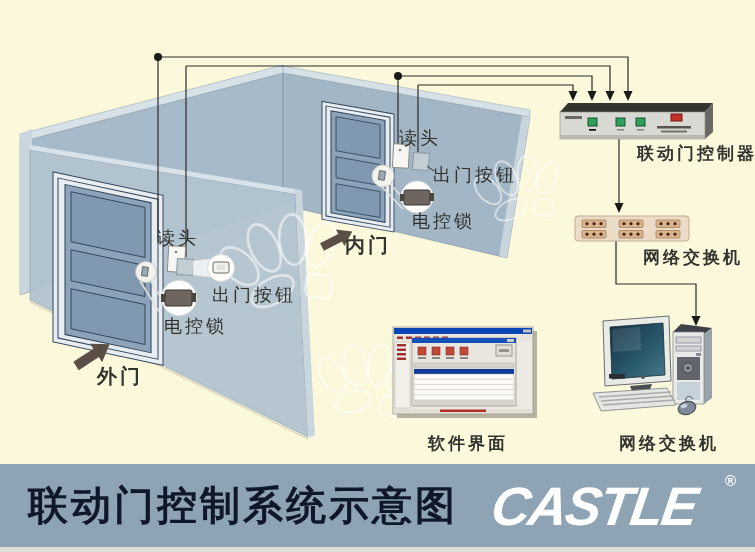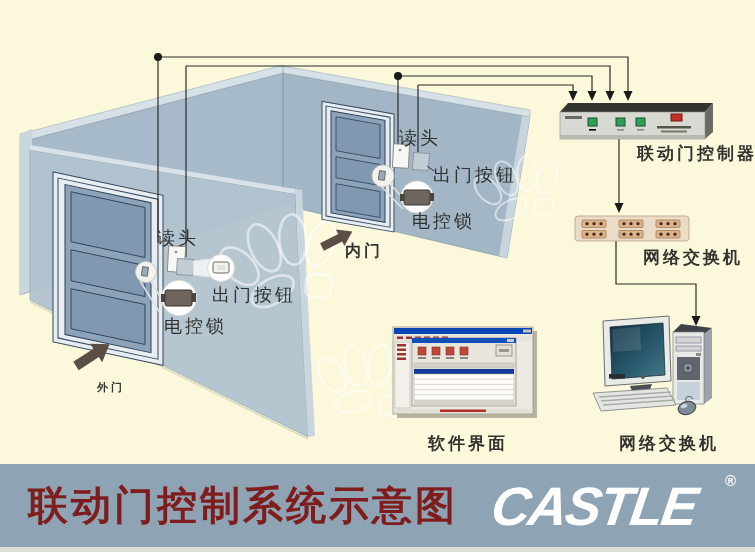--- a/index.html
+++ b/index.html
@@ -13,21 +13,21 @@
     position:absolute;color:#30302C;white-space:nowrap;
     font-size:18px;letter-spacing:3px;font-weight:500;
   }
   .lbl-big{font-size:17px;font-weight:600;letter-spacing:3px;color:#33332F;}
   #banner{
     position:absolute;left:0;top:464px;width:755px;height:83px;
     background:#8EA3B3;
   }
   #banner-title{
     position:absolute;left:28px;top:0;height:65px;line-height:83px;
-    color:#7f1d1d;font-size:40px;font-weight:bold;letter-spacing:3px;
+    color:#0f172a;font-size:40px;font-weight:bold;letter-spacing:3px;
   }
   #banner-logo{
     position:absolute;left:492px;top:10px;width:230px;height:64px;
     color:#FFFFFF;
   }
   #logo-text{
     display:inline-block;font-size:54px;font-weight:bold;font-style:italic;
     letter-spacing:-2px;transform:skewX(-8deg);line-height:64px;
   }
   #logo-reg{
@@ -297,26 +297,26 @@
         <path d="M687,402 C683,397 690,394 693,399" stroke="#44484C" stroke-width="1" fill="none"></path>
         <ellipse cx="687" cy="408" rx="9" ry="6.5" transform="rotate(-15 687 408)" fill="#7E8A98" stroke="#3A4048"></ellipse>
         <ellipse cx="684" cy="406" rx="3.5" ry="2" transform="rotate(-15 684 406)" fill="#C8D2DA"></ellipse>
       </g>
     </g>
   </svg>
 
   <div class="lbl" style="left:157px;top:226px">读头</div>
   <div class="lbl" style="left:212px;top:283px">出门按钮</div>
   <div class="lbl" style="left:164px;top:314px">电控锁</div>
-  <div class="lbl lbl-big" style="left:97px;top:380px;font-size:11px">外门</div>
+  <div class="lbl lbl-big" style="left:97px;top:363px;font-size:20px">外门</div>
 
   <div class="lbl" style="left:399px;top:126px">读头</div>
   <div class="lbl" style="left:433px;top:163px">出门按钮</div>
   <div class="lbl" style="left:412px;top:209px">电控锁</div>
-  <div class="lbl lbl-big" style="left:345px;top:241px;font-size:16px">内门</div>
+  <div class="lbl lbl-big" style="left:345px;top:232px;font-size:20px">内门</div>
 
   <div class="lbl lbl-big" style="left:637px;top:142px">联动门控制器</div>
   <div class="lbl lbl-big" style="left:643px;top:246px">网络交换机</div>
   <div class="lbl lbl-big" style="left:428px;top:432px">软件界面</div>
   <div class="lbl lbl-big" style="left:619px;top:432px">网络交换机</div>
 
   <div id="banner">
     <div id="banner-title">联动门控制系统示意图</div>
     <div id="banner-logo">
       <span id="logo-text">CASTLE</span>

